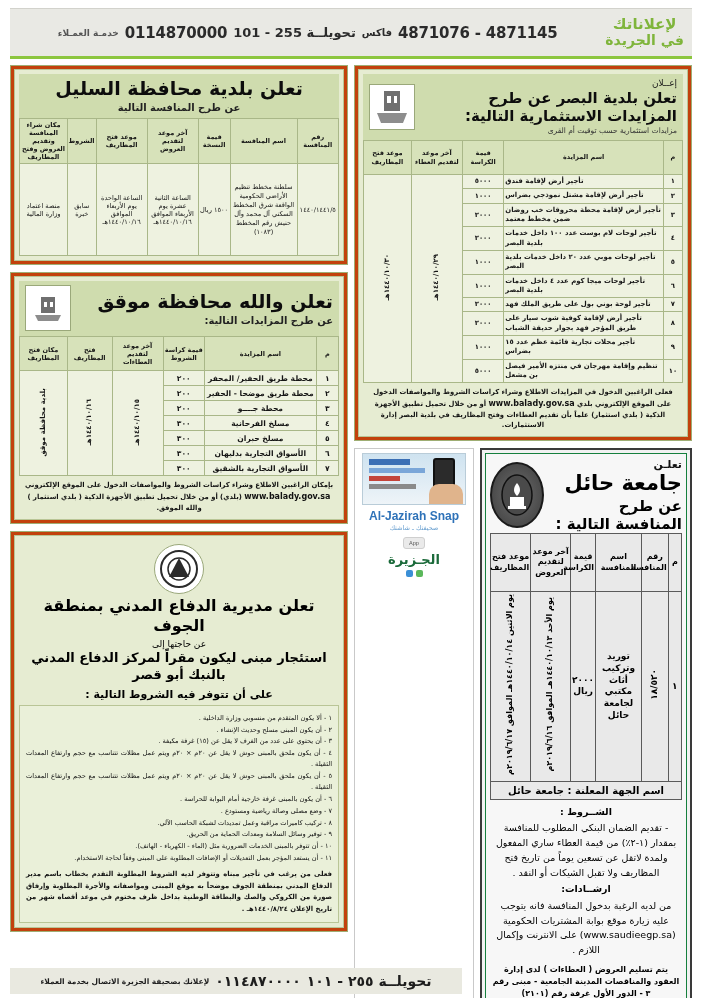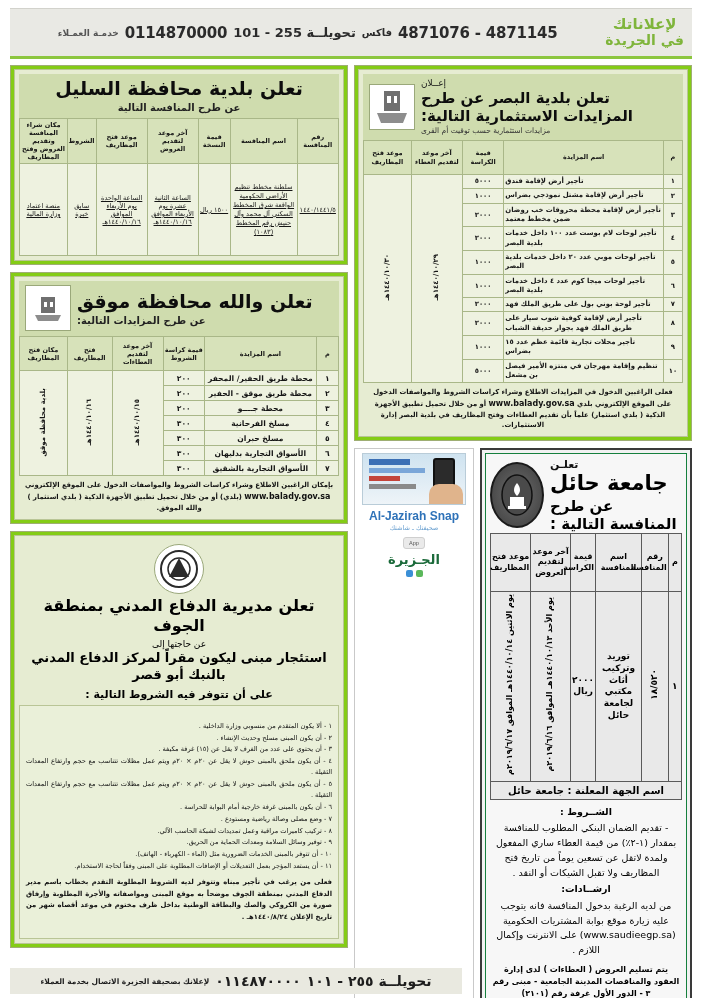--- a/index.html
+++ b/index.html
@@ -73,21 +73,21 @@
     display: flex;
     gap: 6px;
     flex-direction: row-reverse;
   }
   .col-right { width: 341px; }
   .col-left  { width: 341px; }
   .col { display: flex; flex-direction: column; gap: 7px; }
 
   
   .ad {
-    background: #84cc16;
+    background: #c2410c;
     border: 1px solid #9fae74;
     padding: 3px;
   }
   .ad-inner {
     border: 1px solid #b9c596;
     background: #e6ecd2;
     padding: 4px;
   }
   .ad-head {
     background: #cfdcae;
@@ -132,21 +132,21 @@
     background: #ffffff;
     border: 1px solid #9aa87a;
     display: flex; align-items: center; justify-content: center;
     flex: 0 0 auto;
   }
   .crest svg { display: block; }
   .head-flex {
     display: flex; align-items: center; gap: 6px;
     flex-direction: row-reverse;
   }
-  .head-flex .head-texts { flex: 1; text-align: left; }
+  .head-flex .head-texts { flex: 1; text-align: right; }
 
   
   table.tbl {
     width: 100%;
     border-collapse: collapse;
     background: #eef2e0;
     font-size: 7px;
     color: #151515;
     table-layout: fixed;
   }
@@ -179,21 +179,21 @@
   .vrot {
     writing-mode: vertical-rl;
     transform: rotate(180deg);
     font-size: 7px;
     white-space: nowrap;
     display: inline-block;
     line-height: 1.1;
   }
 
   
-  .seleil td { font-size: 6.6px; height: 92px; text-decoration: underline; }
+  .seleil td { font-size: 6.6px; height: 92px; }
   .seleil .tall { line-height: 1.35; }
 
   
   .mawqaq td { font-size: 7.6px; font-weight: bold; height: 15px; }
   .mawqaq td.name { letter-spacing: 1.2px; }
 
   
   .basr td { font-size: 6.9px; font-weight: bold; }
   .basr td.nm { text-align: left; line-height: 1.35; }
 
@@ -310,21 +310,21 @@
 
   
   .cd-title { font-size: 16px; font-weight: bold; line-height: 1.25; }
   .cd-mid { font-size: 9px; margin: 3px 0 1px; }
   .cd-need { font-size: 13px; font-weight: bold; line-height: 1.3; }
   .cd-cond-head { font-size: 11px; font-weight: bold; margin-top: 4px; }
   .cd-list {
     background: #eaf0d9;
     border: 1px solid #b9c596;
     margin-top: 4px;
-    padding: 15px 6px;
+    padding: 7px 6px;
     font-size: 6.6px;
     line-height: 1.65;
     text-align: justify;
     color: #111;
   }
   .cd-list li { margin-bottom: 1px; list-style: none; }
   .cd-list ol { margin: 0; padding: 0; }
   .cd-para {
     font-size: 6.8px; line-height: 1.7; font-weight: bold;
     margin-top: 5px; text-align: justify;
@@ -440,21 +440,21 @@
                 </td>
                 <td class="vcell" rowspan="7">
                   <span class="vrot">١٤٤٠/١٠/١٦هـ</span>
                 </td>
                 <td class="vcell" rowspan="7">
                   <span class="vrot">بلدية محافظة موقق</span>
                 </td>
               </tr>
               <tr>
                 <td>٢</td>
-                <td class="name">محطة طريق موقق - الحفير</td>
+                <td class="name">محطة طريق موضحا - الحفير</td>
                 <td>٢٠٠</td>
               </tr>
               <tr>
                 <td>٣</td>
                 <td class="name">محطة جــــو</td>
                 <td>٢٠٠</td>
               </tr>
               <tr>
                 <td>٤</td>
                 <td class="name">مسلخ الفرحانية</td>
@@ -587,21 +587,21 @@
                 <td class="nm">تأجير لوحات ميجا كوم عدد ٤ داخل خدمات بلدية البصر</td>
                 <td>١٠٠٠</td>
               </tr>
               <tr>
                 <td>٧</td>
                 <td class="nm">تأجير لوحة بوني بول على طريق الملك فهد</td>
                 <td>٢٠٠٠</td>
               </tr>
               <tr>
                 <td>٨</td>
-                <td class="nm">تأجير أرض لإقامة كوفية شوب سيار على طريق الملك فهد بجوار حديقة الشباب</td>
+                <td class="nm">تأجير أرض لإقامة كوفية شوب سيار على طريق المؤجر فهد بجوار حديقة الشباب</td>
                 <td>٢٠٠٠</td>
               </tr>
               <tr>
                 <td>٩</td>
                 <td class="nm">تأجير محلات تجارية قائمة عظم عدد ١٥ بضراس</td>
                 <td>١٠٠٠</td>
               </tr>
               <tr>
                 <td>١٠</td>
                 <td class="nm">تنظيم وإقامة مهرجان في منتزه الأمير فيصل بن مشعل</td>

